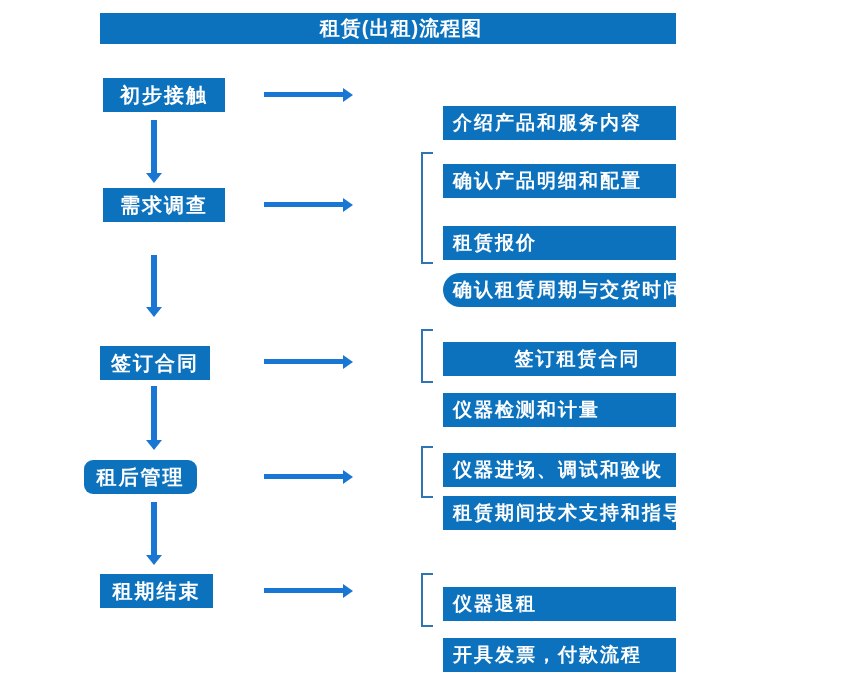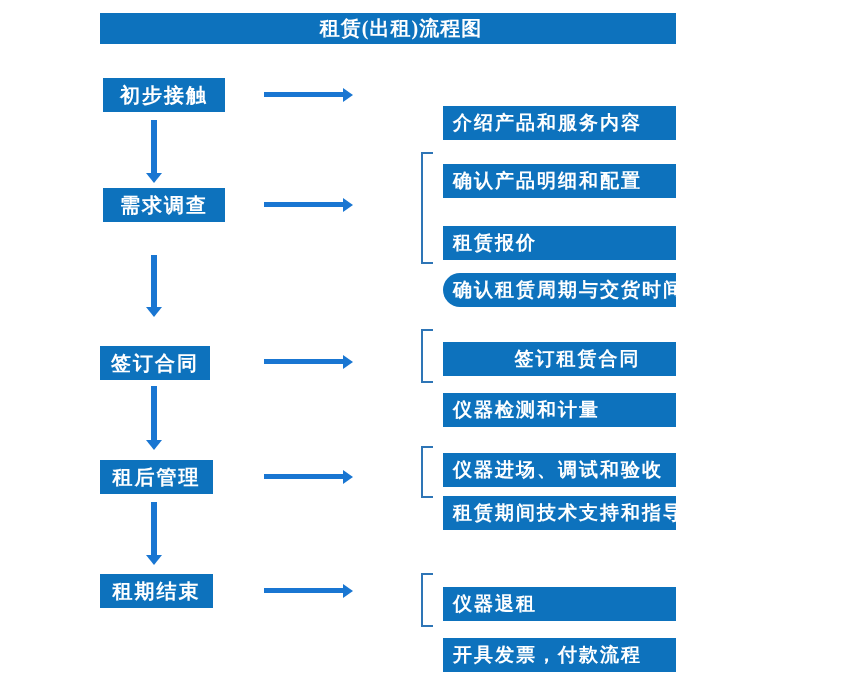--- a/index.html
+++ b/index.html
@@ -10,21 +10,21 @@
     --page-bg: #ffffff;
   }
   * { margin: 0; padding: 0; box-sizing: border-box; }
   html, body { background: var(--page-bg); }
   .canvas {
     position: relative;
     width: 676px;
     height: 688px;
     background: var(--page-bg);
     overflow: hidden;
-    font-family: Liberation Serif, serif;
+    font-family: Liberation Sans, sans-serif;
   }
 
   
   .title-bar {
     position: absolute;
     left: 100px; top: 13px;
     width: 602px; height: 31px;
     background: var(--box-blue);
     color: var(--text-white);
     font-size: 20px; font-weight: bold;
@@ -41,21 +41,21 @@
     color: var(--text-white);
     font-size: 20px; font-weight: bold;
     line-height: 34px;
     text-align: center;
     letter-spacing: 2px;
     white-space: nowrap;
   }
   .s0 { left: 103px; top: 78px;  width: 122px; }
   .s1 { left: 103px; top: 188px; width: 122px; }
   .s2 { left: 100px; top: 346px; width: 110px; }
-  .s3 { left: 100px; top: 460px; width: 113px; }
+  .s3 { left: 84px; top: 460px; width: 113px; border-radius: 9px; }
   .s4 { left: 100px; top: 574px; width: 113px; }
 
   
   .output {
     position: absolute;
     left: 443px;
     width: 259px; height: 34px;
     background: var(--box-blue);
     color: var(--text-white);
     font-size: 19px; font-weight: bold;

